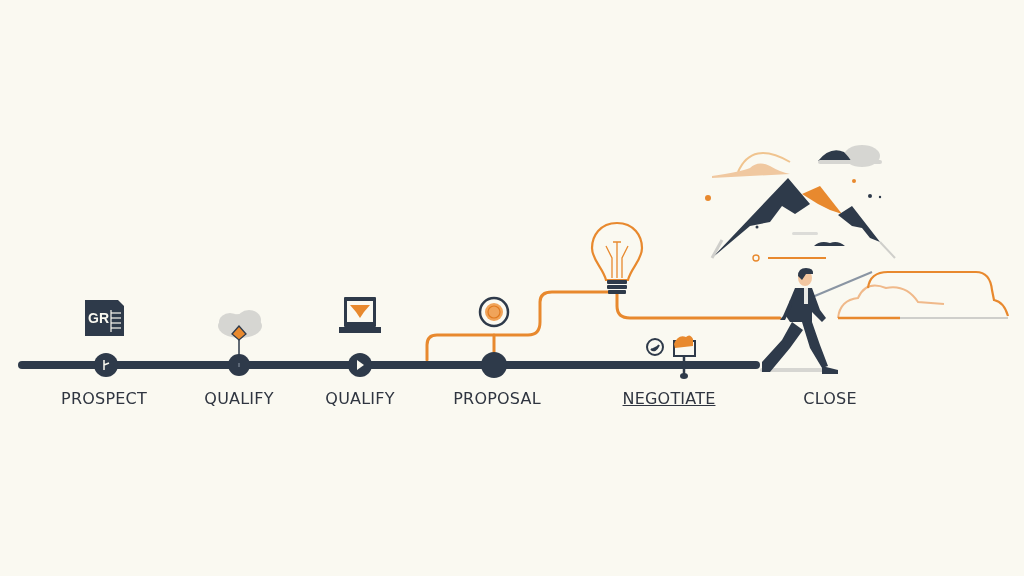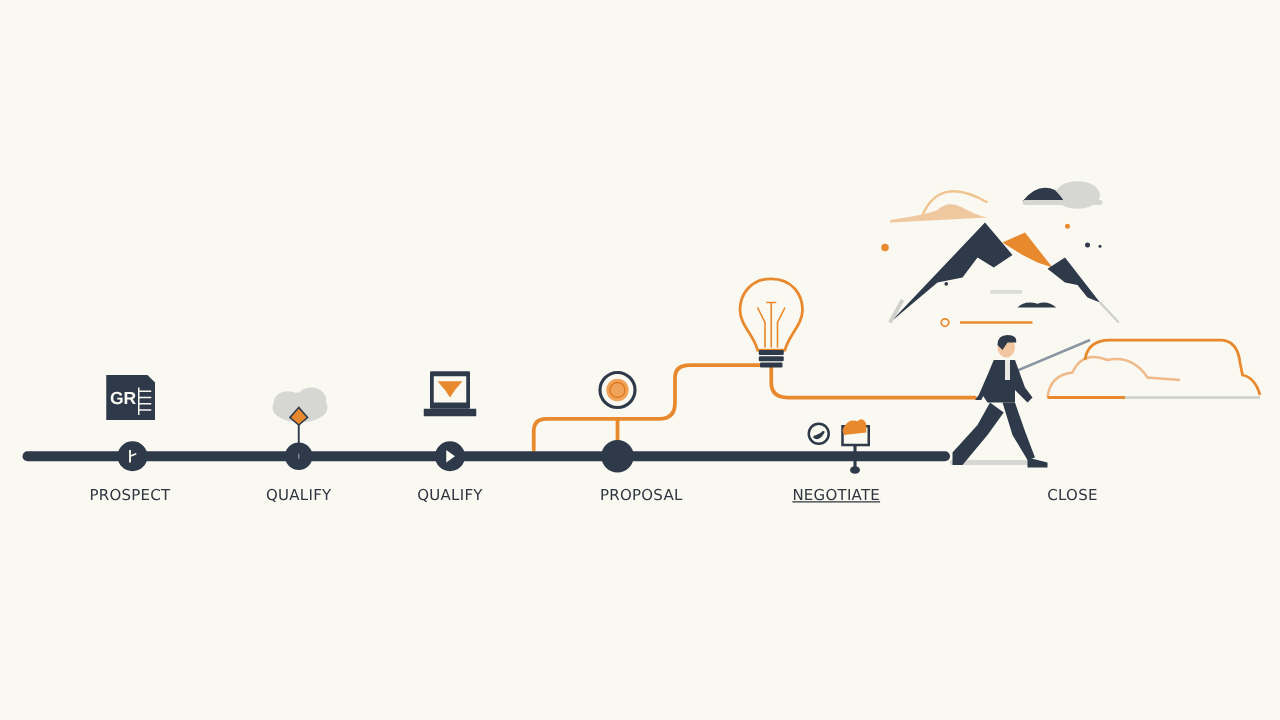--- a/index.html
+++ b/index.html
@@ -16,21 +16,21 @@
     }
     .canvas {
       position: absolute;
       left: 0; top: 0;
       width: 1024px;
       height: 576px;
     }
     .stage-label {
       position: absolute;
       top: 389px;
-      font-size: 12px;
+      font-size: 16px;
       color: #2F3540;
       letter-spacing: 0.2px;
       transform: translateX(-50%);
       white-space: nowrap;
     }
   </style>
 </head>
 <body>
 
 <svg class="canvas" viewBox="0 0 1024 576" xmlns="http://www.w3.org/2000/svg">
@@ -165,15 +165,15 @@
       <path d="M792 322 L782 340 L762 362 L762 372 L770 372 L790 348 L803 330 Z" fill="#2E3A4A"></path>
       <path d="M802 322 L812 322 L820 345 L828 366 L822 368 L810 348 Z" fill="#2E3A4A"></path>
       <path d="M822 366 L838 370 L838 374 L822 374 Z" fill="#2E3A4A"></path>
     </g>
   </g>
 </svg>
 
 <div class="stage-label" style="left:104px;">PROSPECT</div>
 <div class="stage-label" style="left:239px;">QUALIFY</div>
 <div class="stage-label" style="left:360px;">QUALIFY</div>
-<div class="stage-label" style="left:513px;">PROPOSAL</div>
+<div class="stage-label" style="left:497px;">PROPOSAL</div>
 <div class="stage-label" style="left:669px;text-decoration:underline;">NEGOTIATE</div>
-<div class="stage-label" style="left:858px;">CLOSE</div>
+<div class="stage-label" style="left:830px;">CLOSE</div>
 
 </body></html>

